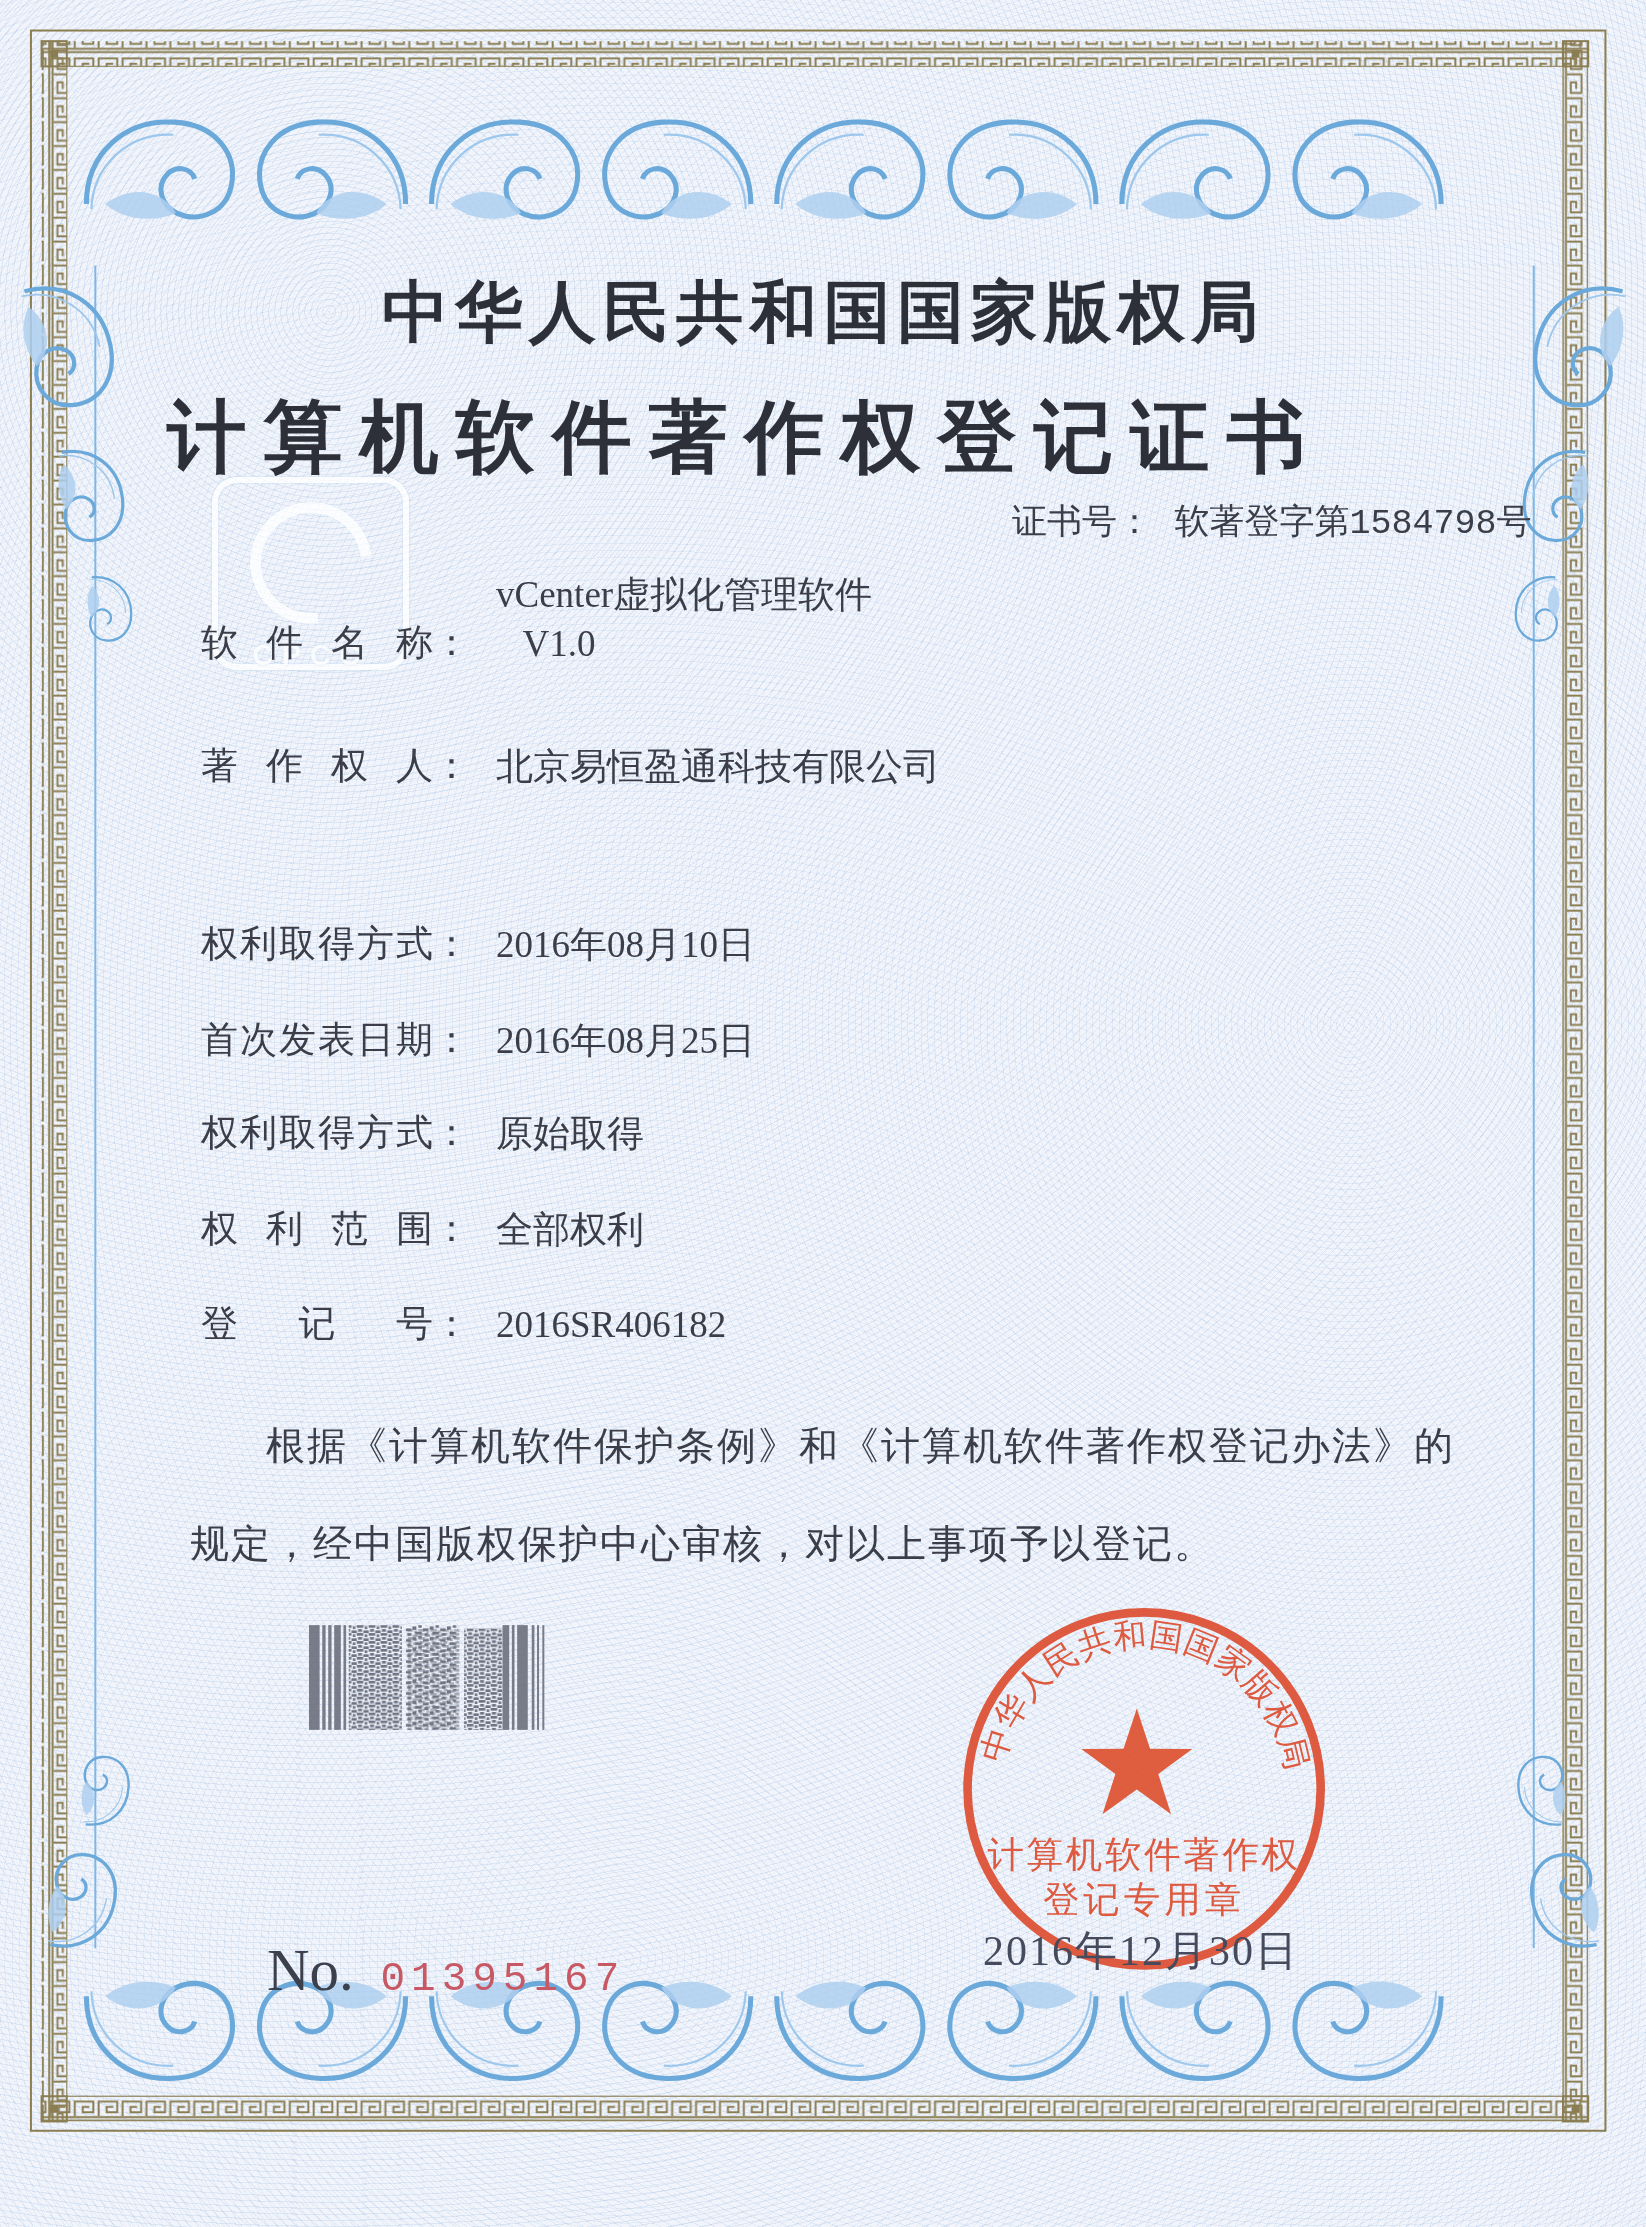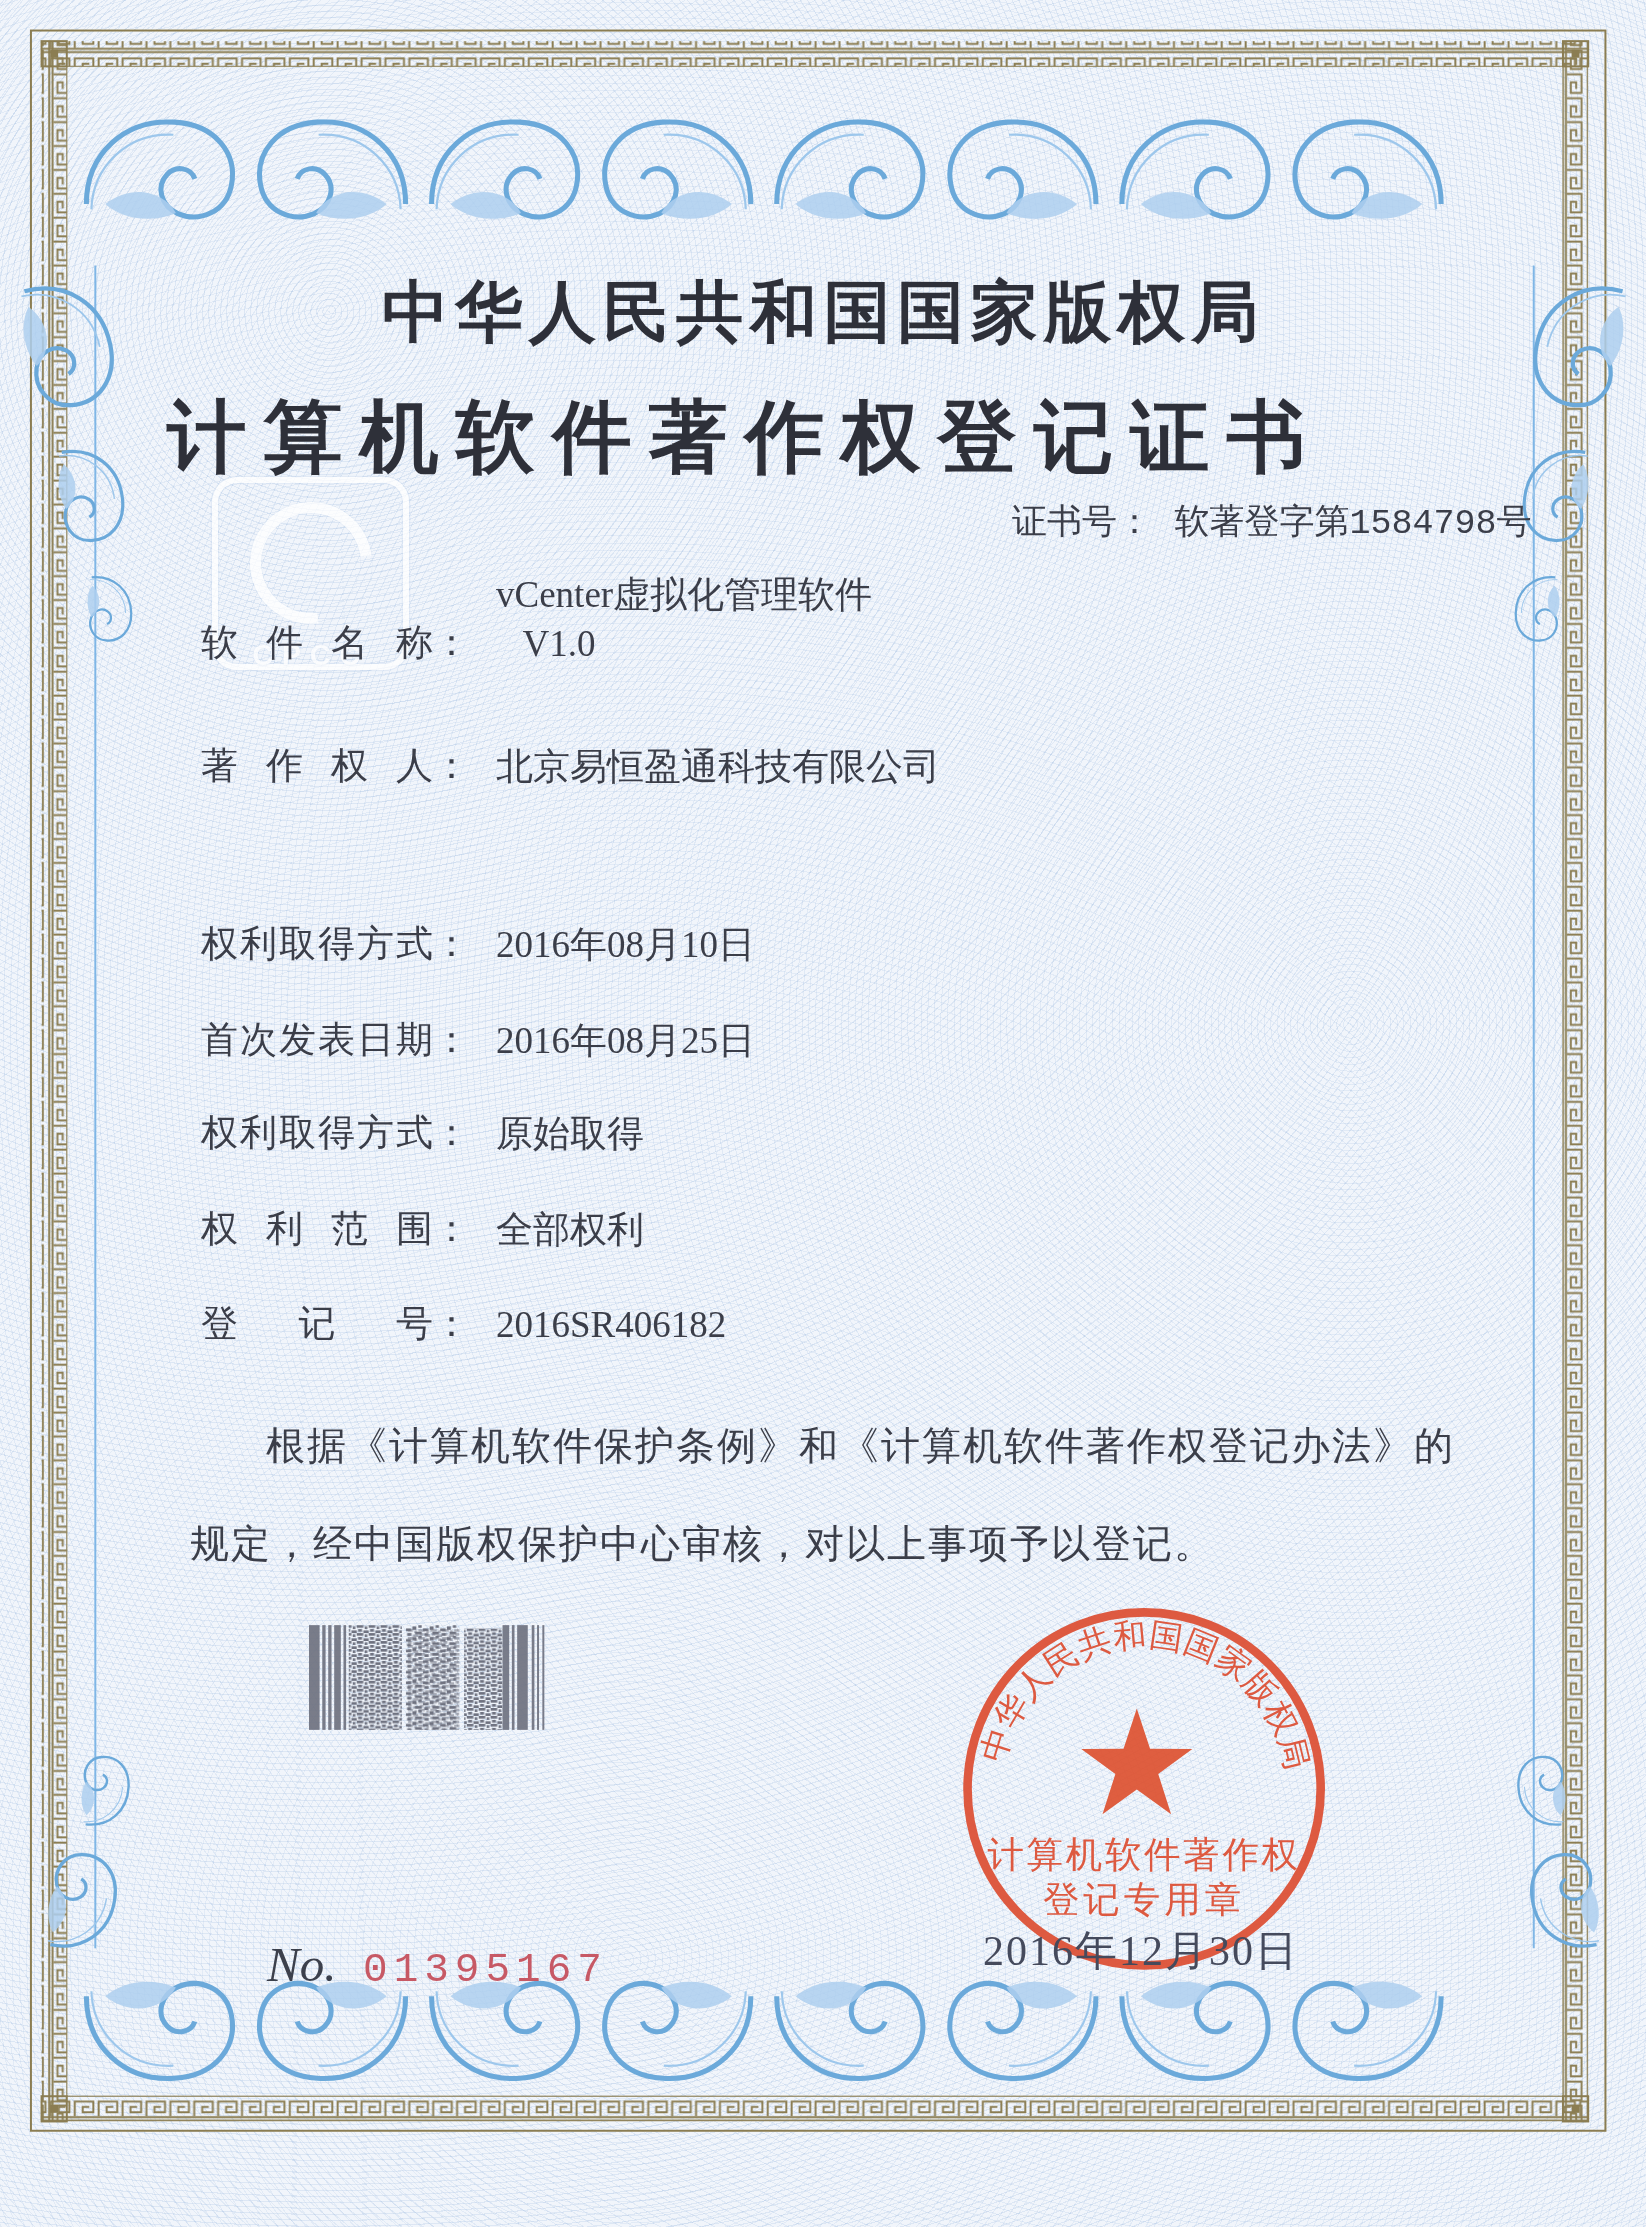--- a/index.html
+++ b/index.html
@@ -56,21 +56,21 @@
   .r-pub{top:1015px;}
   .r-acq{top:1108px;}
   .r-scope{top:1204px;}
   .r-reg{top:1299px;}
   .stmt1{left:266px;top:1419px;font-size:39px;letter-spacing:2px;}
   .stmt2{left:190px;top:1517px;font-size:39px;letter-spacing:2px;}
   .barcode-svg{position:absolute;left:309px;top:1625px;z-index:3;}
   .seal-svg{position:absolute;left:0;top:0;z-index:4;}
   .seal-date{left:983px;top:1923px;font-size:42px;letter-spacing:2px;color:#454a5c;z-index:5;}
   .serial{left:267px;top:1936px;display:flex;align-items:baseline;z-index:5;}
-  .serial .no{font-size:49px;color:#3c404c;font-style:italic;}
+  .serial .no{font-size:59px;color:#3c404c;}
   .serial .num{
     margin-left:26.6px;font-size:41px;letter-spacing:6px;color:#c75965;
     font-family:Liberation Mono, monospace;
   }
 </style>
 </head>
 <body>
 
 <div class="page">
 

